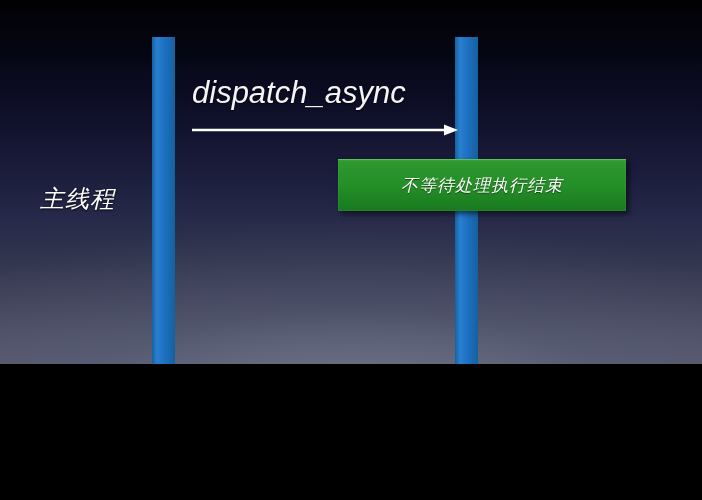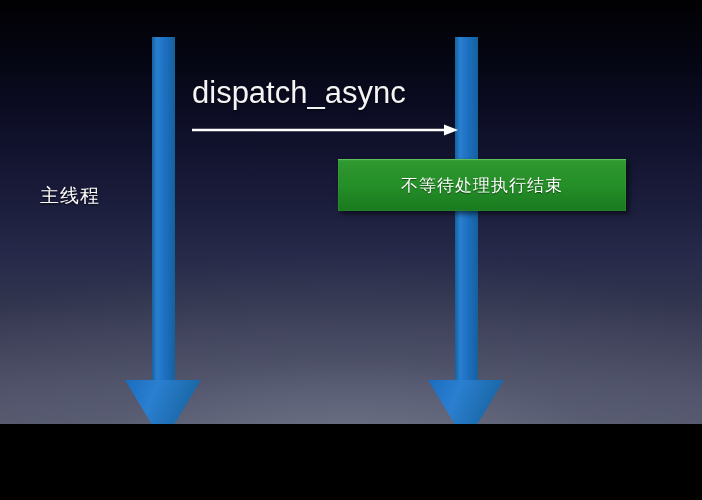--- a/index.html
+++ b/index.html
@@ -3,37 +3,38 @@
 <meta charset="utf-8">
 <style>
   html, body {
     margin: 0;
     padding: 0;
     background: #000;
   }
   #slide {
     position: relative;
     width: 702px;
-    height: 424px;
+    height: 364px;
     overflow: hidden;
     font-family: "Liberation Sans", "DejaVu Sans", sans-serif;
     
     background:
       radial-gradient(ellipse 120% 85% at 50% 112%, rgba(140,145,165,0.55) 0%, rgba(95,100,125,0.28) 32%, rgba(40,44,66,0.05) 62%, rgba(0,0,0,0) 78%),
       linear-gradient(180deg,
         #010103 0%,
         #040510 12%,
         #0a0b20 24%,
         #12142f 36%,
         #1b1d3c 48%,
         #262949 60%,
         #33364f 72%,
         #42455c 83%,
         #4f5268 92%,
         #575a6e 100%);
+    font-style: italic;
   }
 
   
   .thread-arrow {
     position: absolute;
     display: block;
   }
   .thread-arrow svg { display: block; }
 
   
@@ -42,21 +43,21 @@
     display: block;
   }
   .dispatch-arrow svg { display: block; }
 
   
   .label-main-thread {
     position: absolute;
     left: 40px;
     top: 186px;
     color: #ffffff;
-    font-size: 19px;
+    font-size: 24px;
     line-height: 1.1;
     letter-spacing: 1px;
     white-space: nowrap;
     text-shadow: 0 1px 2px rgba(0,0,0,0.85);
   }
   .label-dispatch {
     position: absolute;
     left: 192px;
     top: 77px;
     color: #f4f4f6;

